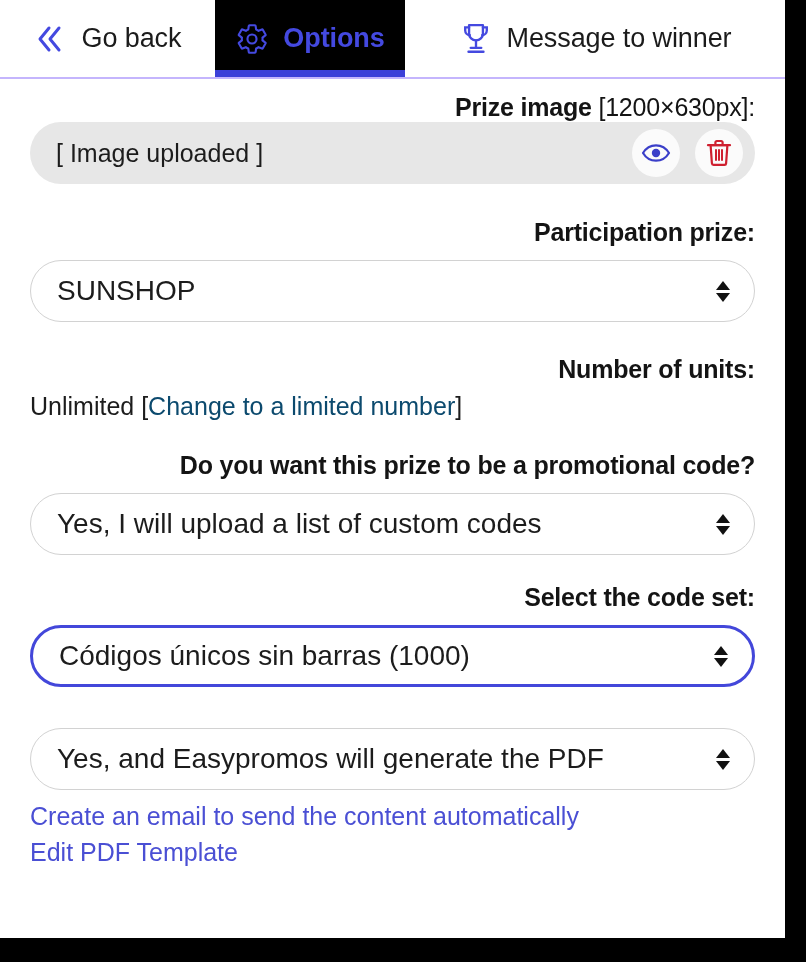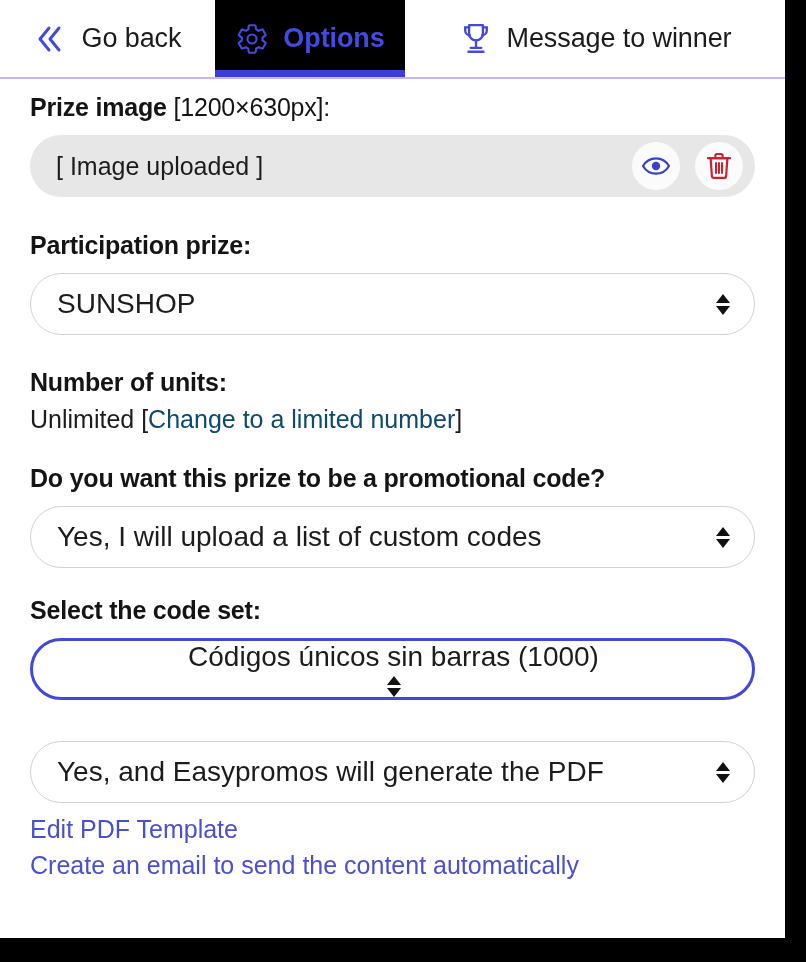--- a/index.html
+++ b/index.html
@@ -82,20 +82,21 @@
   
   .body {
     padding: 14px 30px 0 30px;
   }
   .label {
     font-size: 25px;
     font-weight: bold;
     color: #141414;
     letter-spacing: -0.2px;
     white-space: nowrap;
+    text-align: right;
   }
   .label .dims {
     font-weight: normal;
   }
   .label-row {
     display: flex;
     align-items: center;
     gap: 12px;
   }
 
@@ -108,21 +109,20 @@
     border: 2px solid #141414;
     border-radius: 50%;
     font-size: 17px;
     font-weight: normal;
     color: #141414;
     box-sizing: border-box;
     cursor: pointer;
   }
 
   .field-img {
-    margin-top: 13px;
     height: 62px;
     background: #e7e7e7;
     border-radius: 31px;
     display: flex;
     align-items: center;
     padding: 0 12px 0 26px;
     box-sizing: border-box;
     gap: 9px;
   }
   .field-img-text {
@@ -150,21 +150,20 @@
     border-radius: 31px;
     background: #ffffff;
     display: flex;
     align-items: center;
     padding: 0 24px 0 26px;
     box-sizing: border-box;
     cursor: pointer;
   }
   .select.focused {
     border: 3.4px solid #4347da;
-    flex-direction: column;
   }
   .select-value {
     flex: 1;
     font-size: 28px;
     color: #1c1c1c;
     white-space: nowrap;
     overflow: hidden;
   }
   .spin {
     display: flex;
@@ -317,19 +316,19 @@
 
       <div class="select">
         <span class="select-value">Yes, and Easypromos will generate the PDF</span>
         <span class="spin">
             <i class="up"></i>
             <i class="down"></i>
           </span>
       </div>
 
       <div class="links-wrap">
+        <span class="link-block">Create an email to send the content automatically</span>
         <span class="link-block">Edit PDF Template</span>
-        <span class="link-block">Create an email to send the content automatically</span>
       </div>
 
     </div>
   </div>
 </div>
 
 </body></html>

